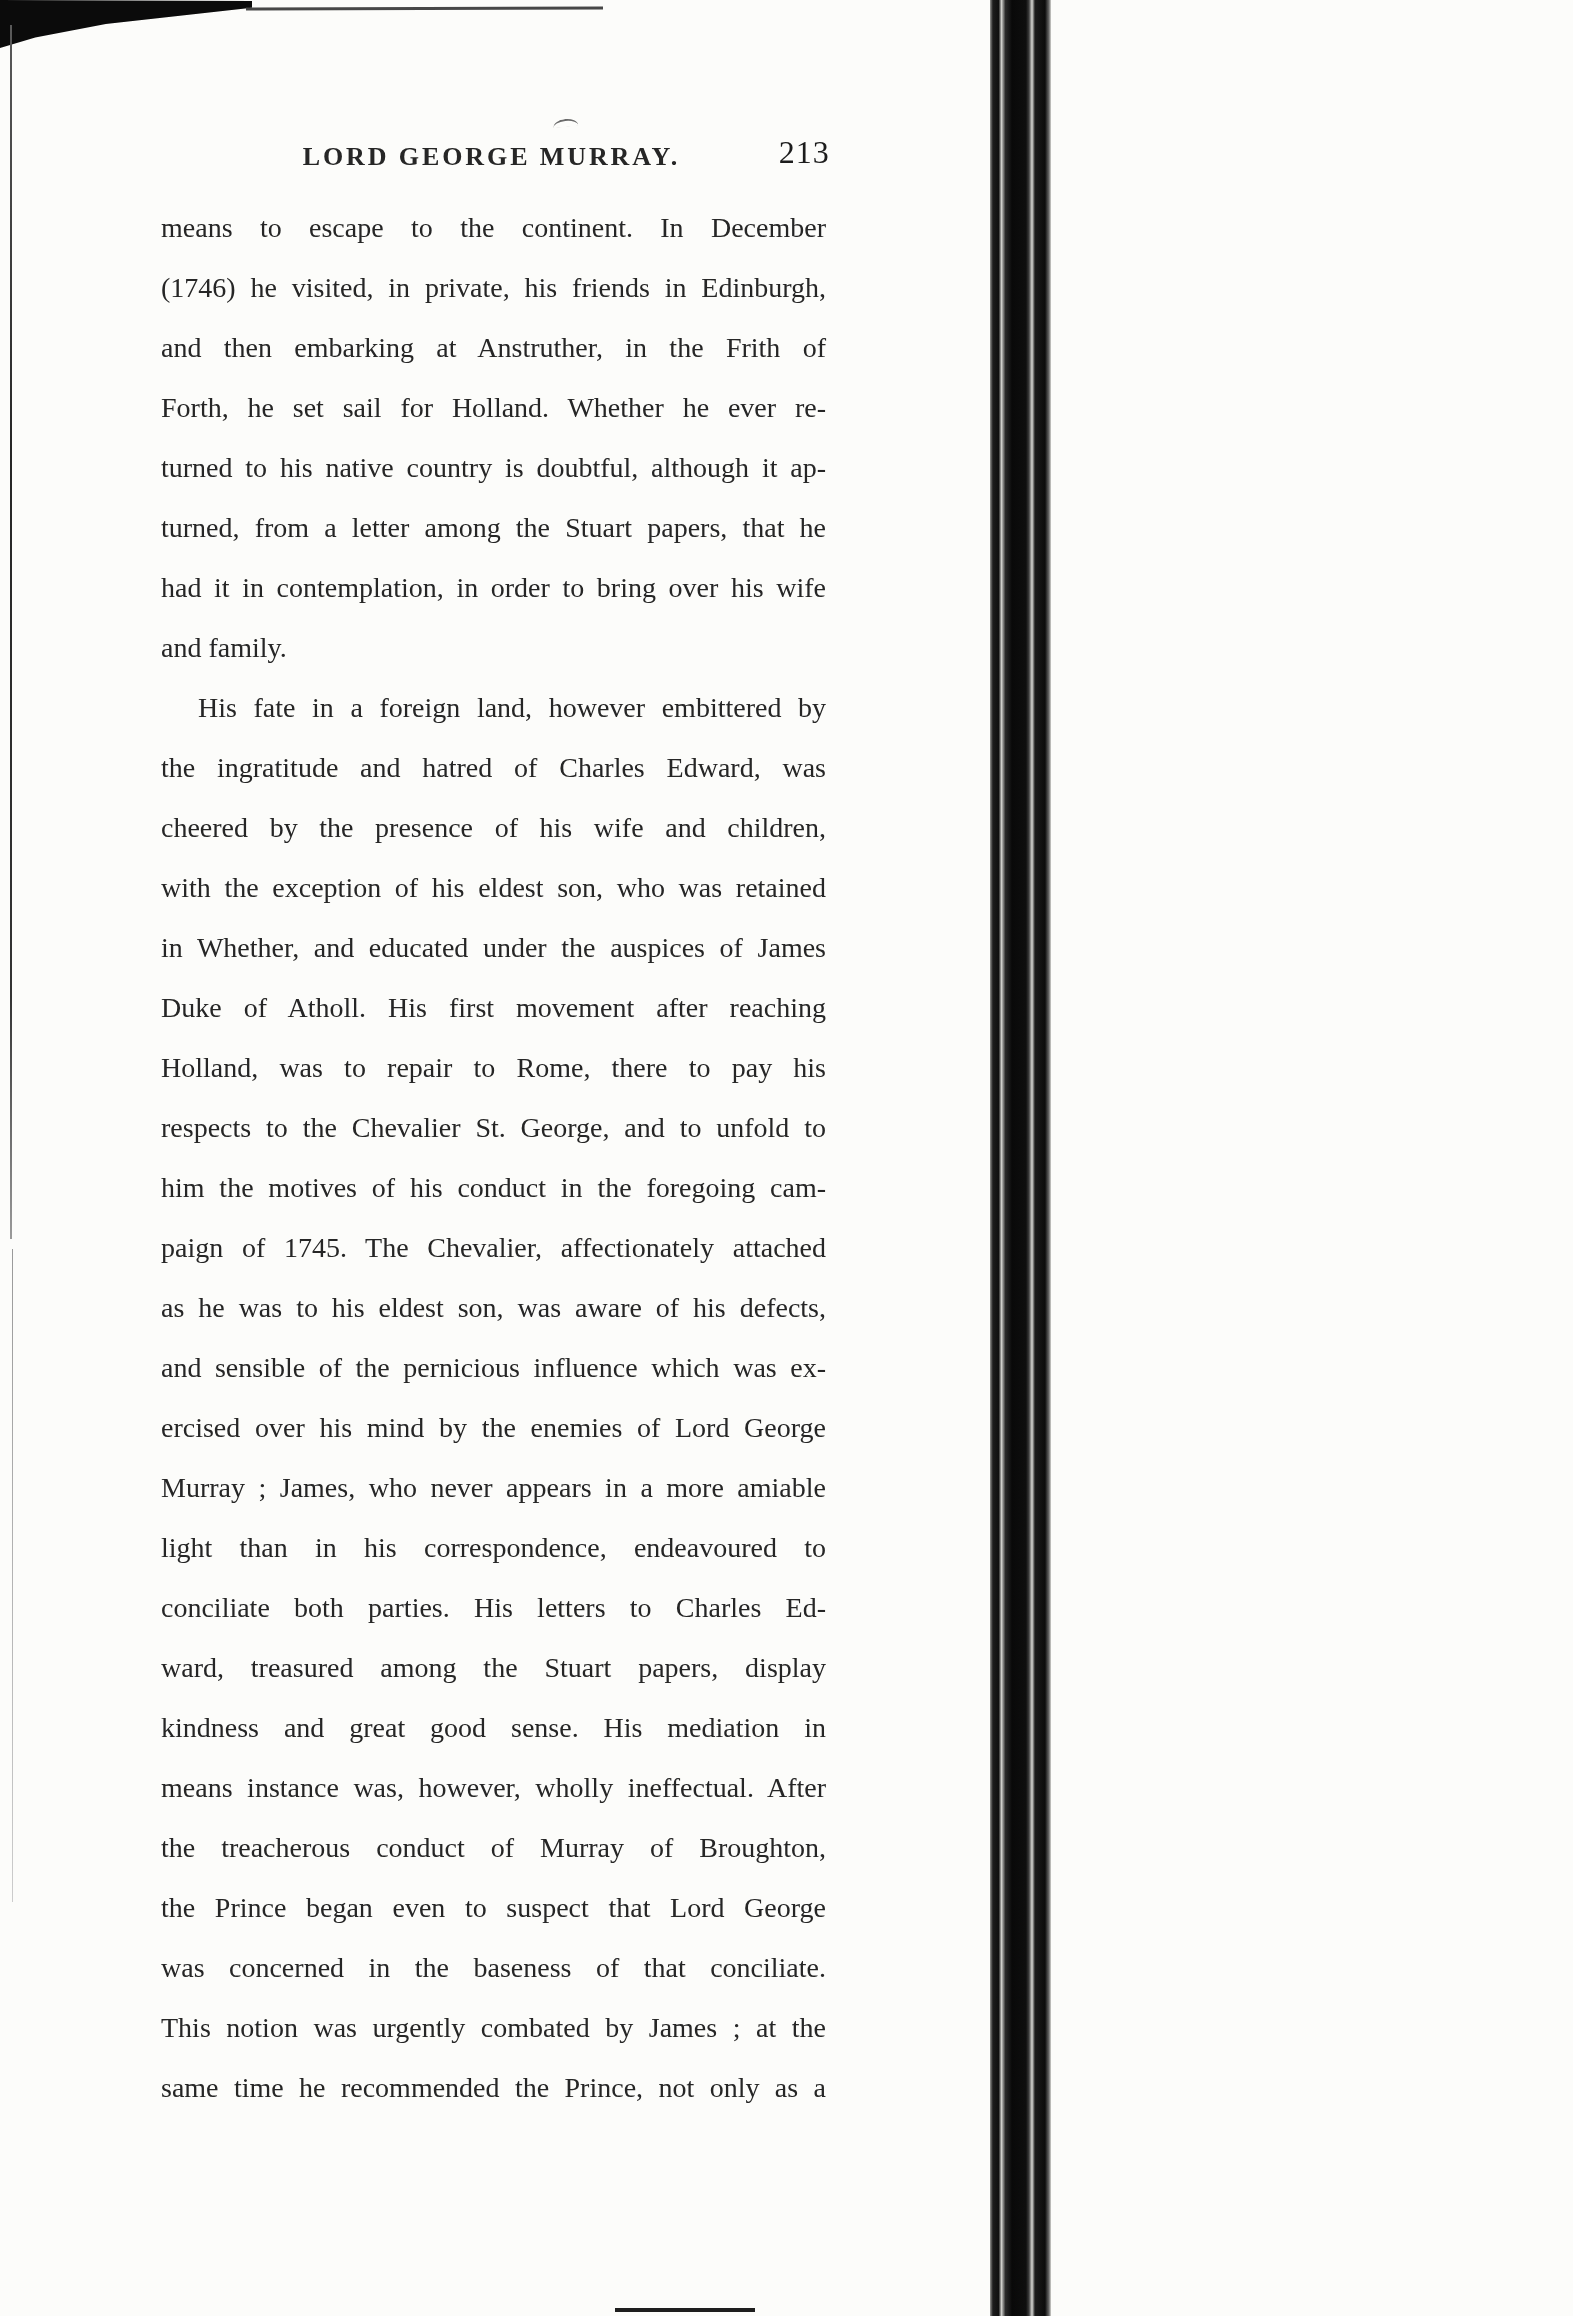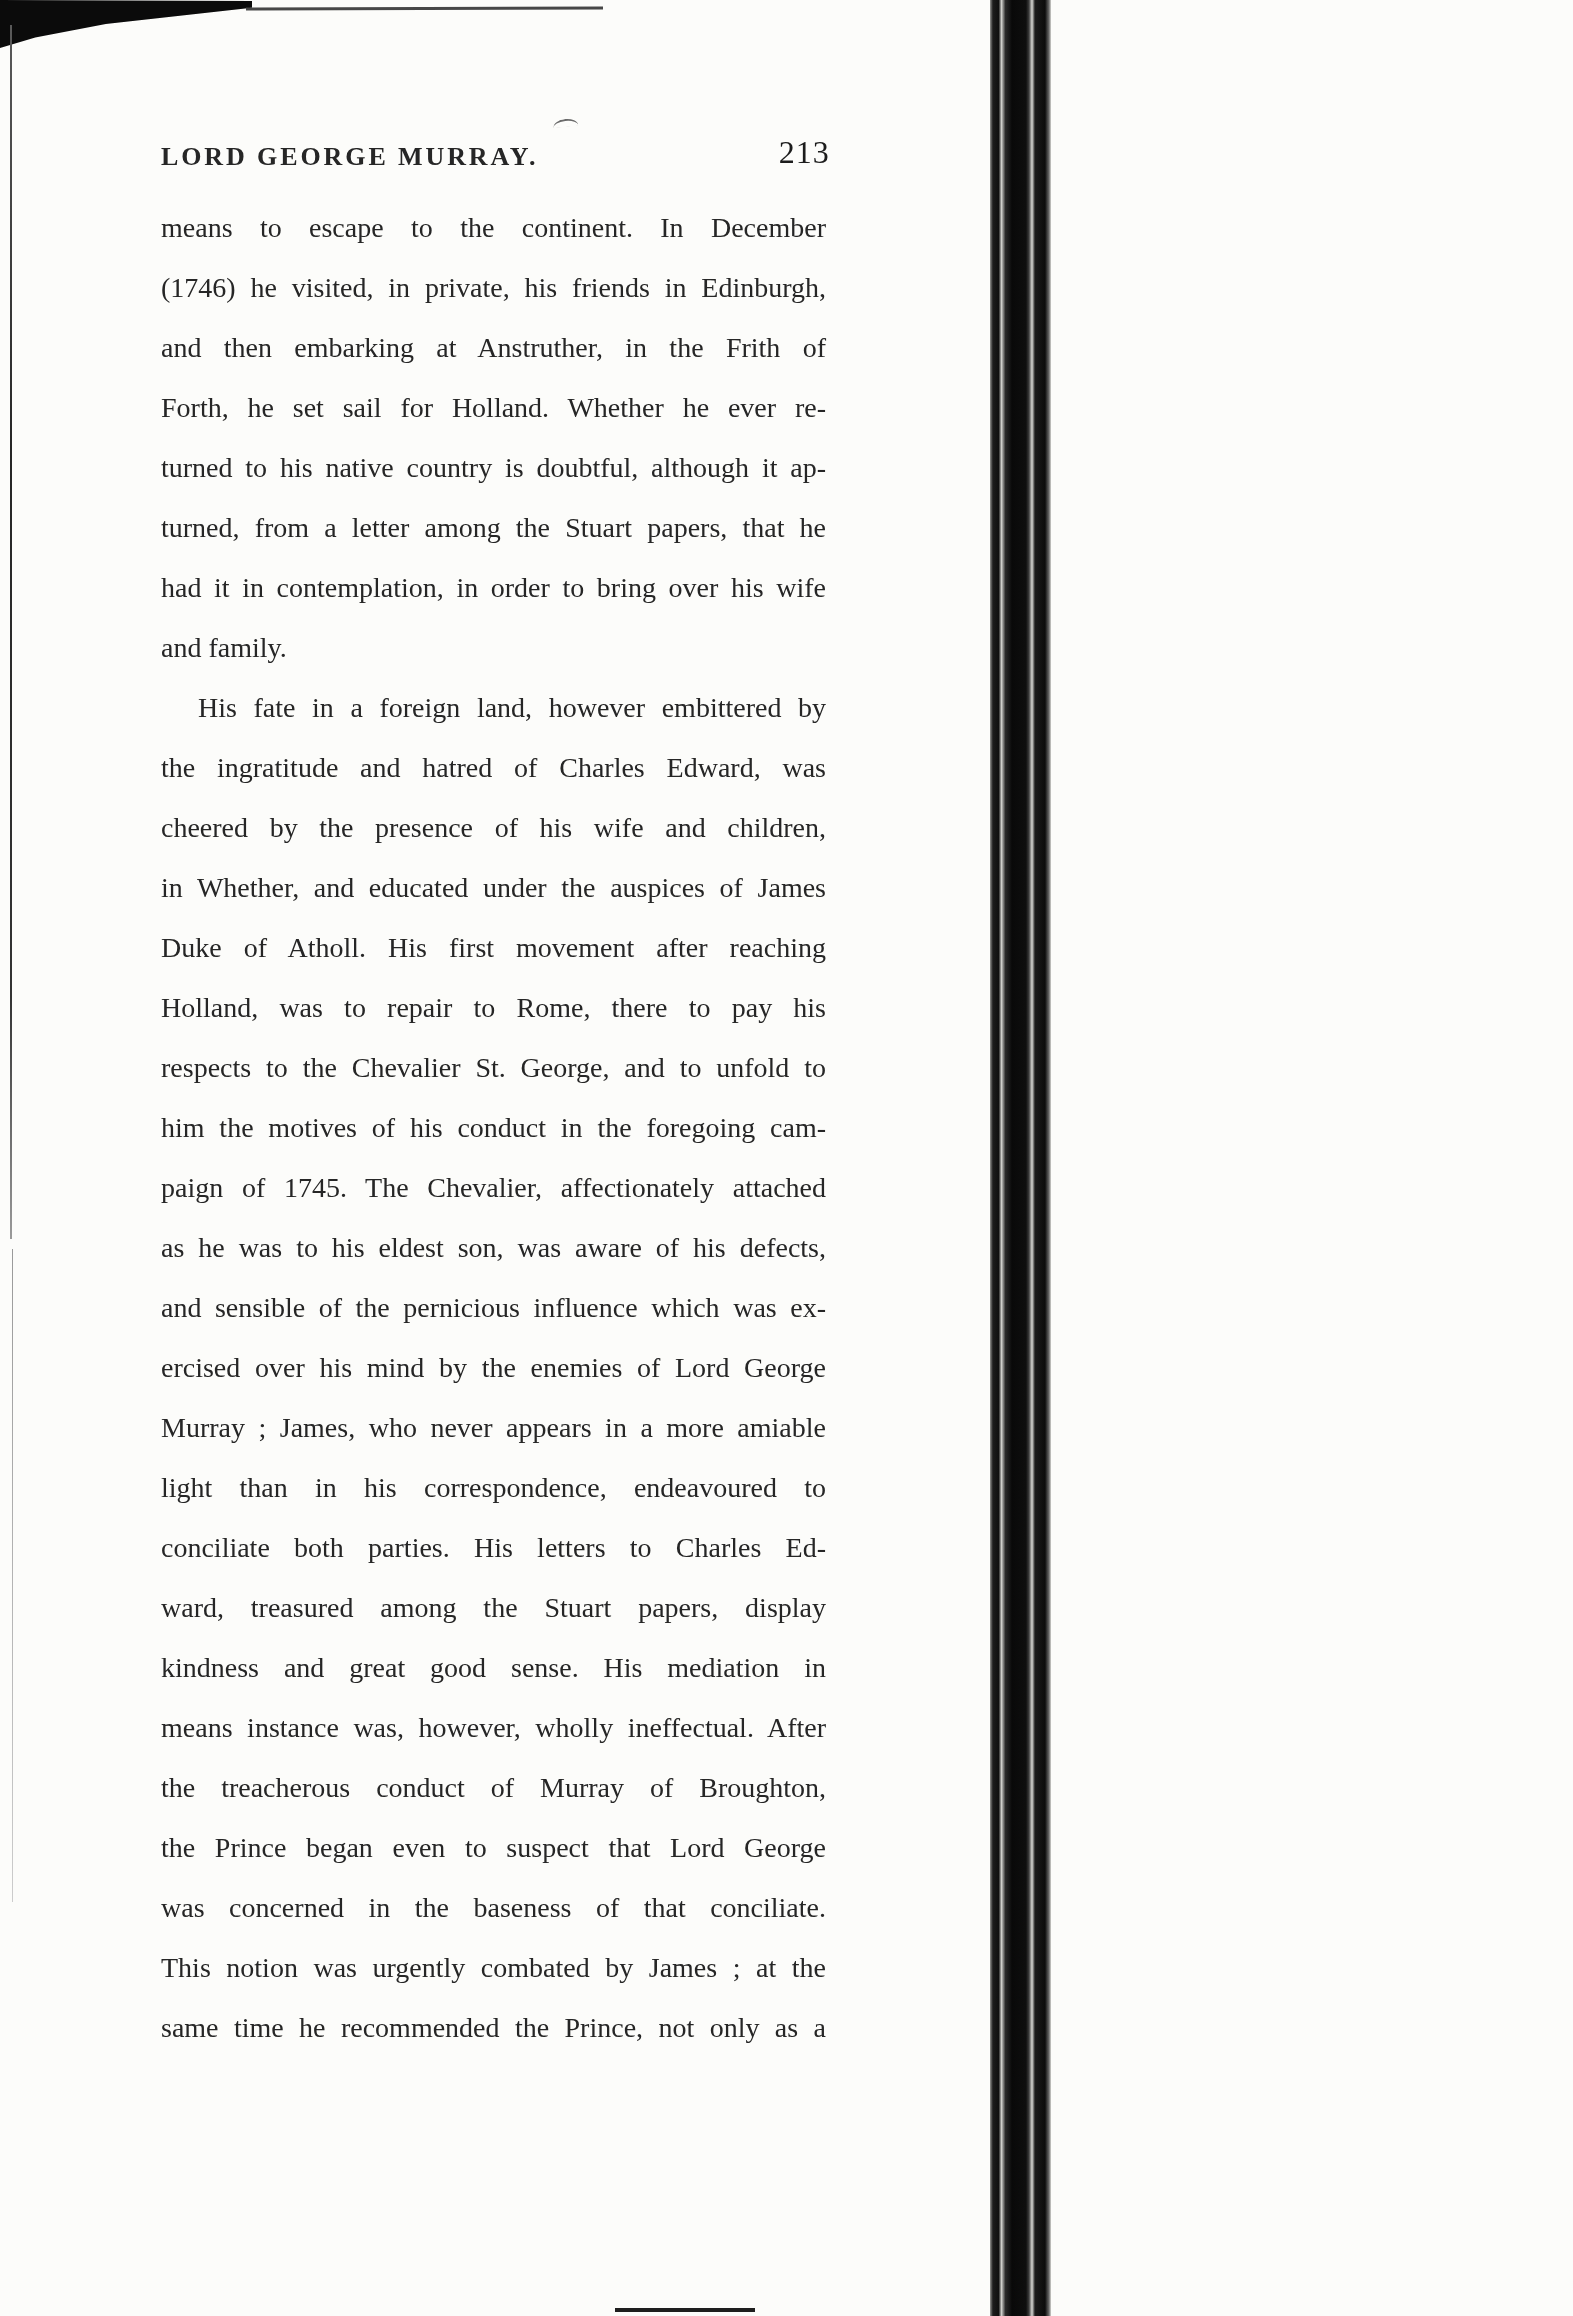--- a/index.html
+++ b/index.html
@@ -64,20 +64,21 @@
     width: 665px;
     color: #242424;
   }
   .header-row {
     position: relative;
     height: 44px;
     margin-bottom: 13.4px;
   }
   .running-title {
     position: absolute; left: 0; right: 4px;
+    text-align: center;
     font-size: 26px;
     font-weight: bold;
     letter-spacing: 2.9px;
     color: #262626;
     white-space: nowrap;
   }
   .page-number {
     position: absolute; right: -3.8px; top: -7.7px;
     font-size: 32px;
     letter-spacing: 1px;
@@ -124,20 +125,21 @@
           <div class="text-line">Forth, he set sail for Holland. Whether he ever re-</div>
           <div class="text-line">turned to his native country is doubtful, although it ap-</div>
           <div class="text-line">turned, from a letter among the Stuart papers, that he</div>
           <div class="text-line">had it in contemplation, in order to bring over his wife</div>
           <div class="text-line no-justify">and family.</div>
         </div>
         <div class="paragraph">
           <div class="text-line indent">His fate in a foreign land, however embittered by</div>
           <div class="text-line">the ingratitude and hatred of Charles Edward, was</div>
           <div class="text-line">cheered by the presence of his wife and children,</div>
+          <div class="text-line">with the exception of his eldest son, who was retained</div>
           <div class="text-line">in Whether, and educated under the auspices of James</div>
           <div class="text-line">Duke of Atholl. His first movement after reaching</div>
           <div class="text-line">Holland, was to repair to Rome, there to pay his</div>
           <div class="text-line">respects to the Chevalier St. George, and to unfold to</div>
           <div class="text-line">him the motives of his conduct in the foregoing cam-</div>
           <div class="text-line">paign of 1745. The Chevalier, affectionately attached</div>
           <div class="text-line">as he was to his eldest son, was aware of his defects,</div>
           <div class="text-line">and sensible of the pernicious influence which was ex-</div>
           <div class="text-line">ercised over his mind by the enemies of Lord George</div>
           <div class="text-line">Murray ; James, who never appears in a more amiable</div>

